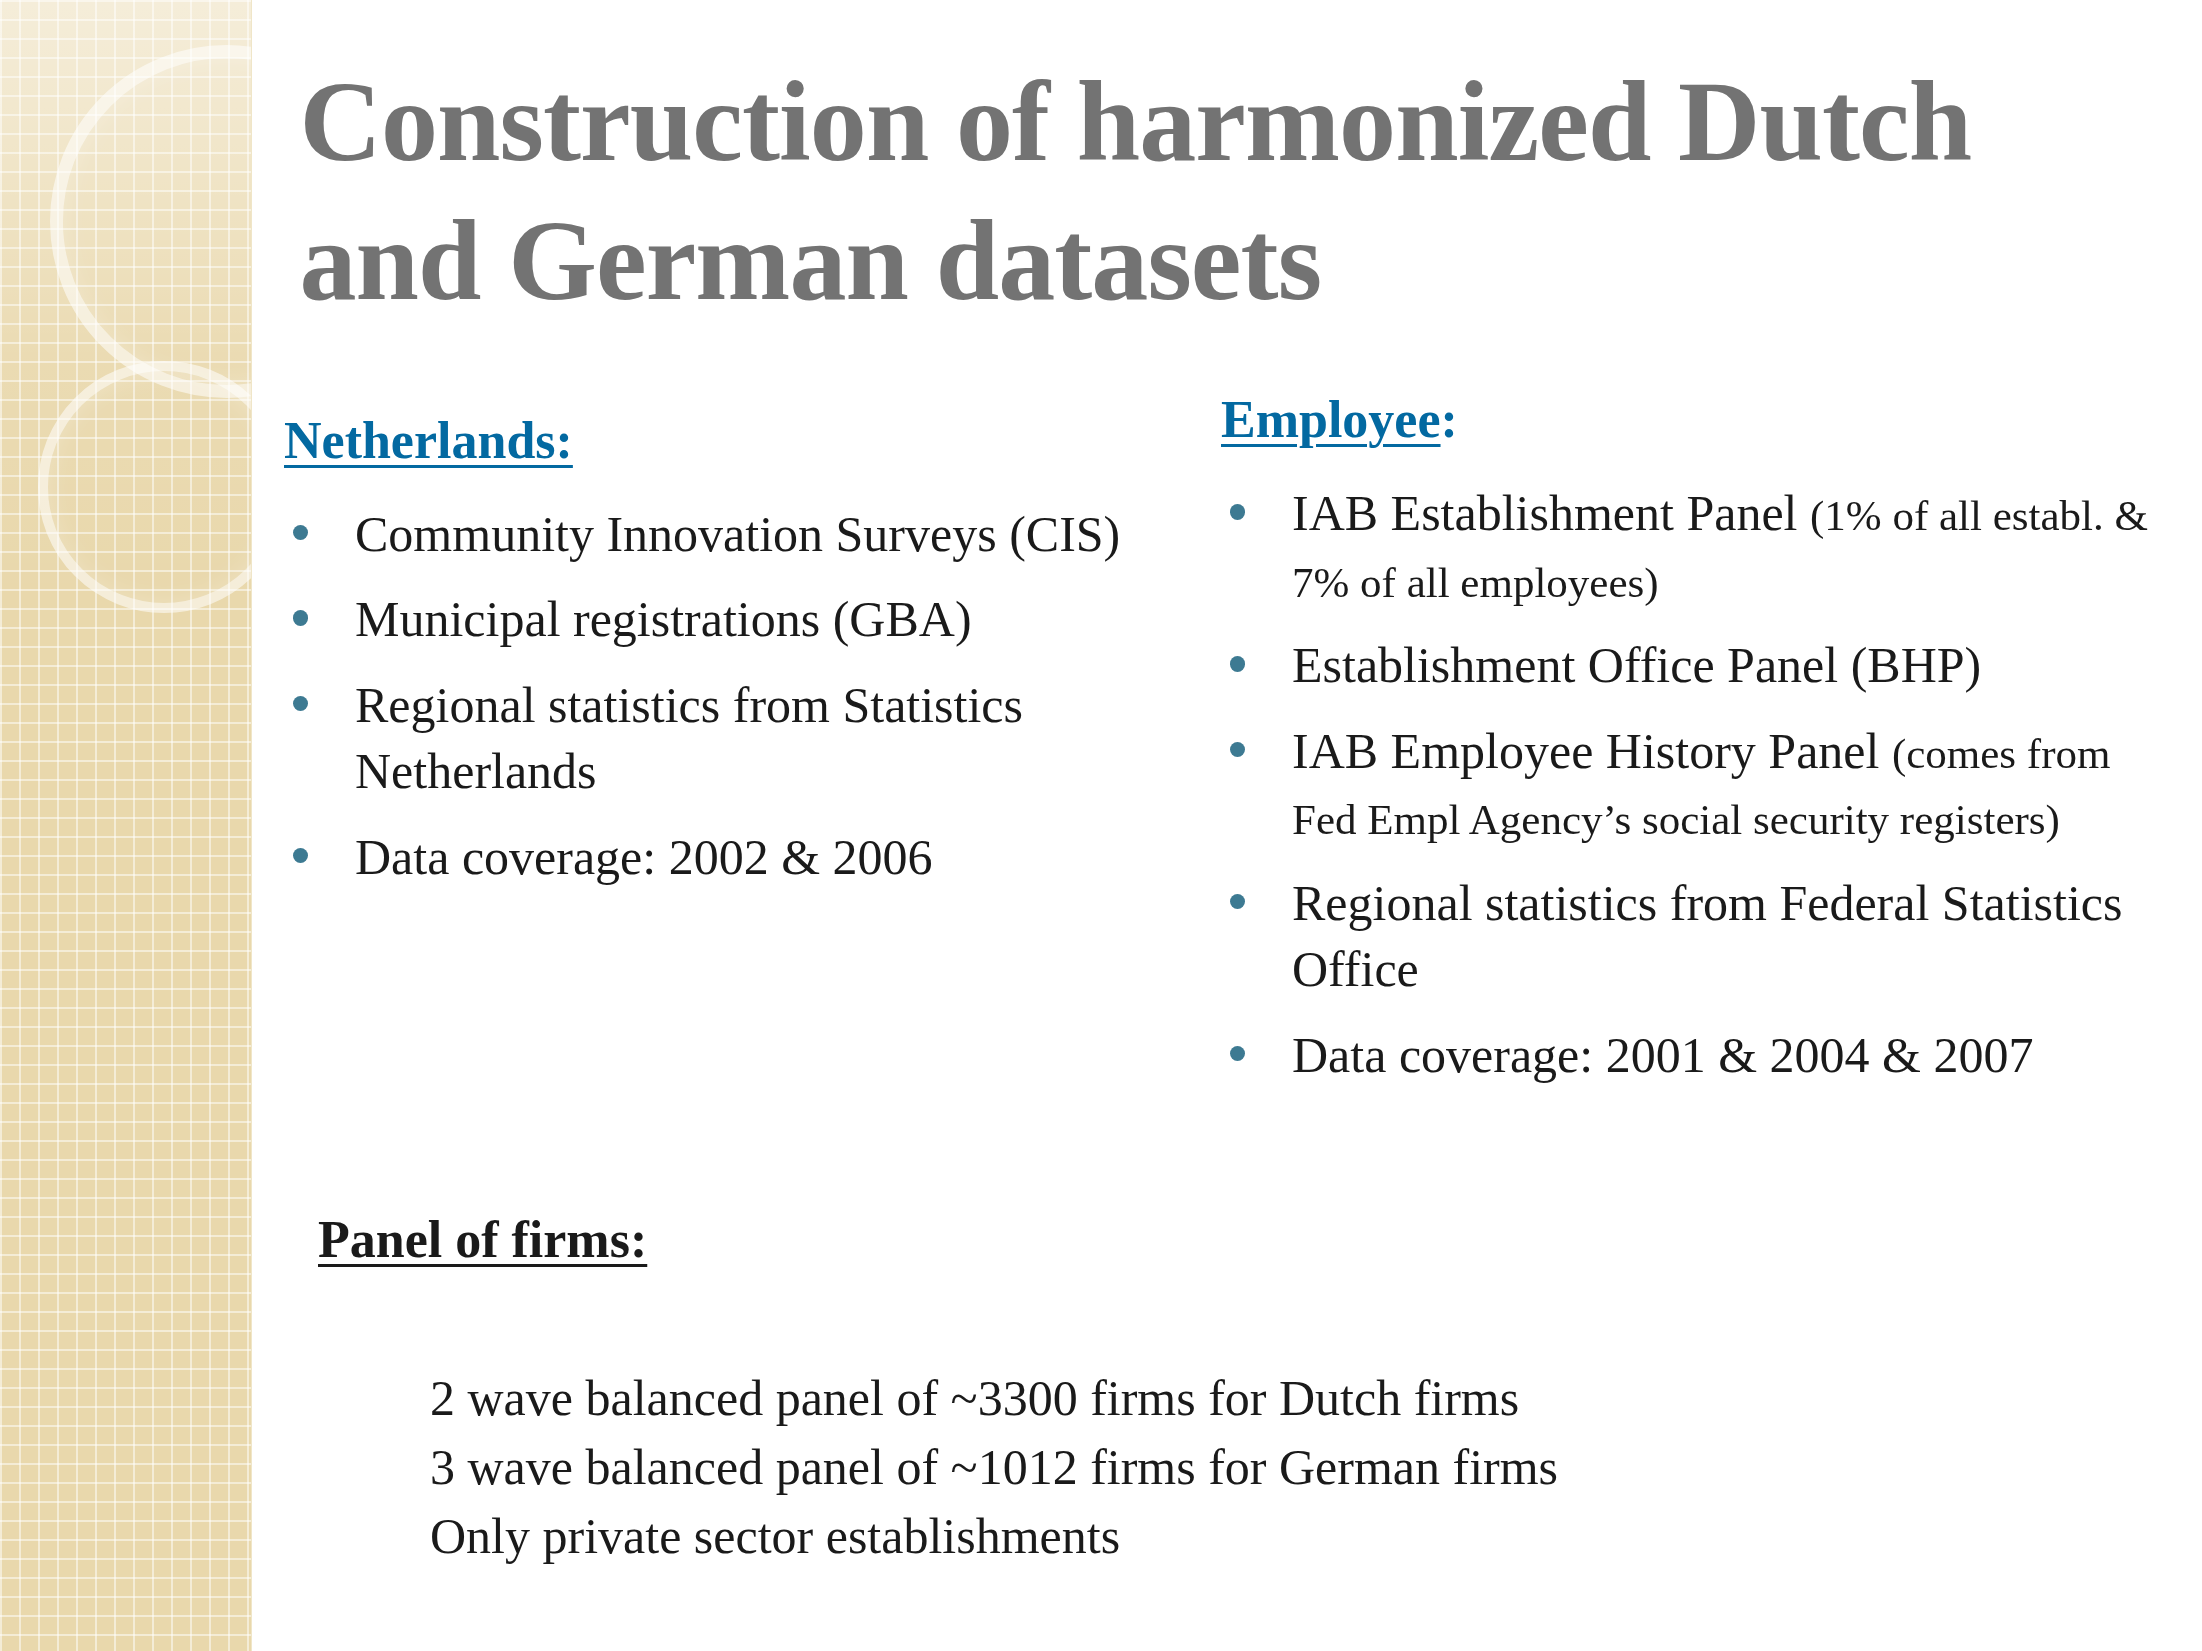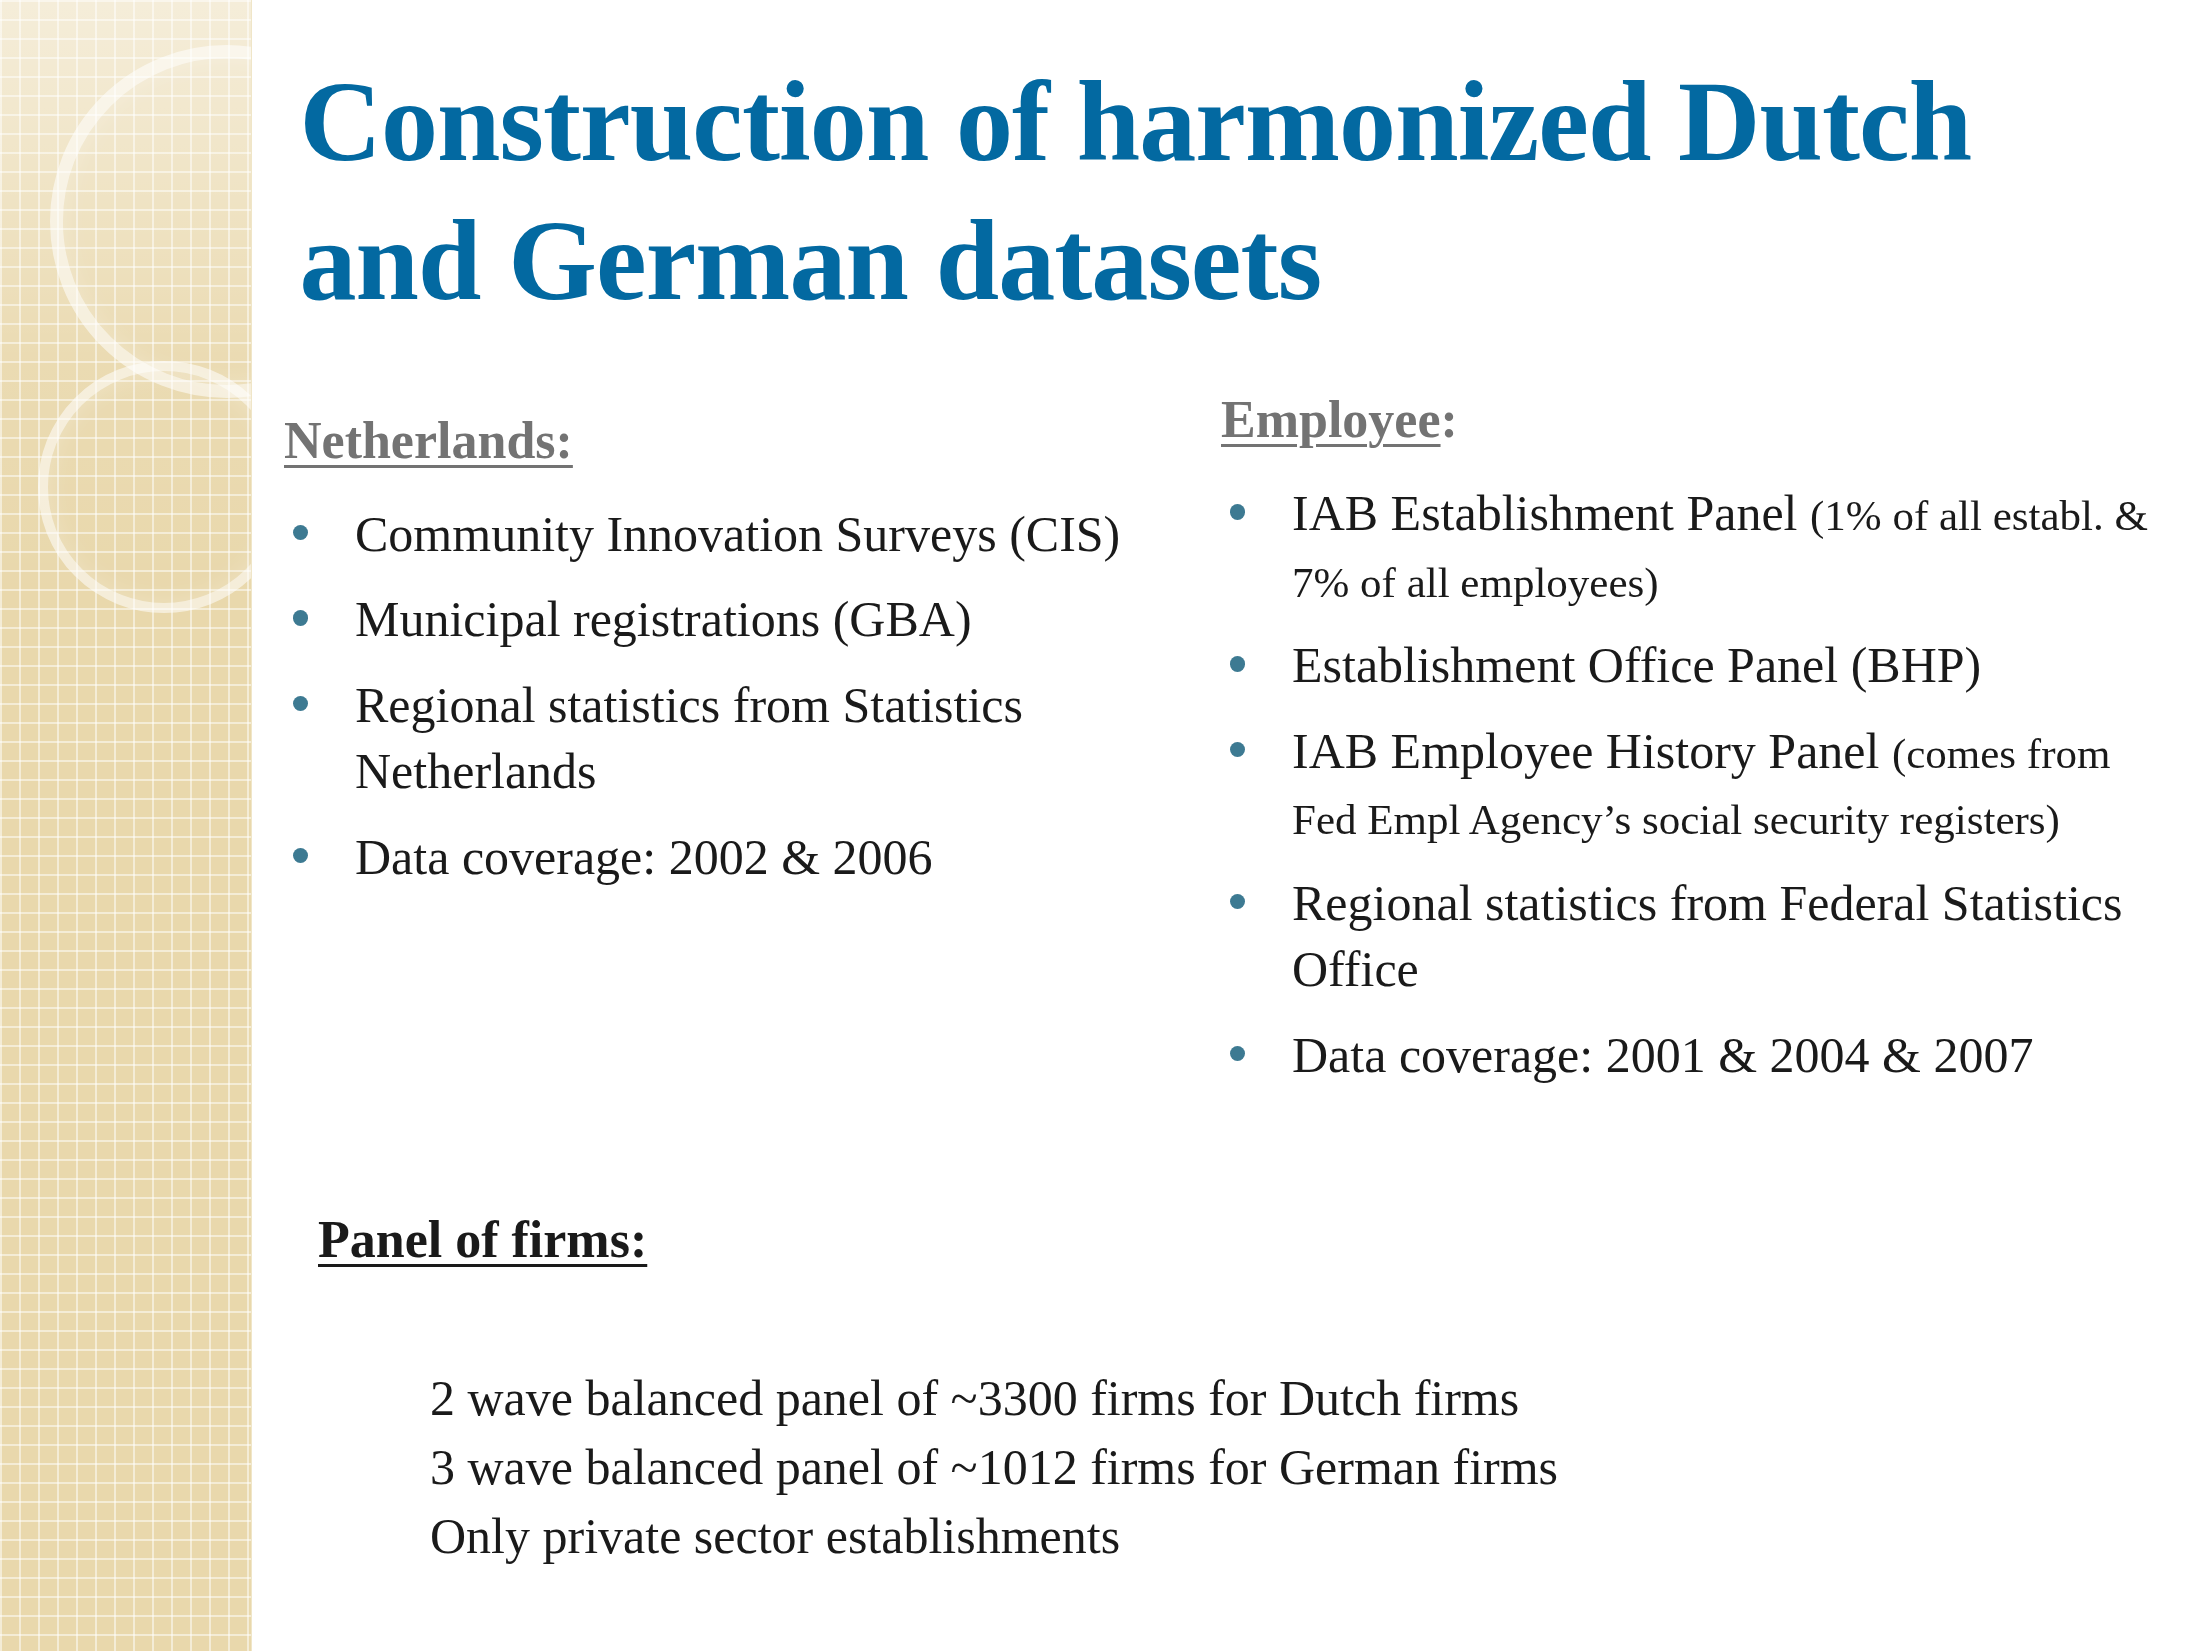--- a/index.html
+++ b/index.html
@@ -53,38 +53,38 @@
     position: absolute;
     left: 284px;
     top: 52px;
     width: 1876px;
   }
 
   .slide-title {
     font-size: 114px;
     font-weight: 700;
     line-height: 1.22;
-    color: #0369a1;
+    color: #737373;
     letter-spacing: -0.9px;
     max-width: 1764px;
     margin: 0 0 60px 15.5px;
   }
 
   .columns {
     display: flex;
     gap: 77px;
     align-items: flex-start;
   }
   .col-left  { width: 860px; padding-top: 20.6px; }
   .col-right { width: 938px; padding-top: 0; }
 
   .col-heading {
     font-size: 52px;
     margin: 0 0 31px 0;
-    color: #737373;
+    color: #0369a1;
   }
   .underlined {
     text-decoration: underline;
     text-underline-offset: 6.9px;
     text-decoration-thickness: 2.6px;
   }
 
   ul.bullet-list {
     list-style: none;
     margin: 0;

